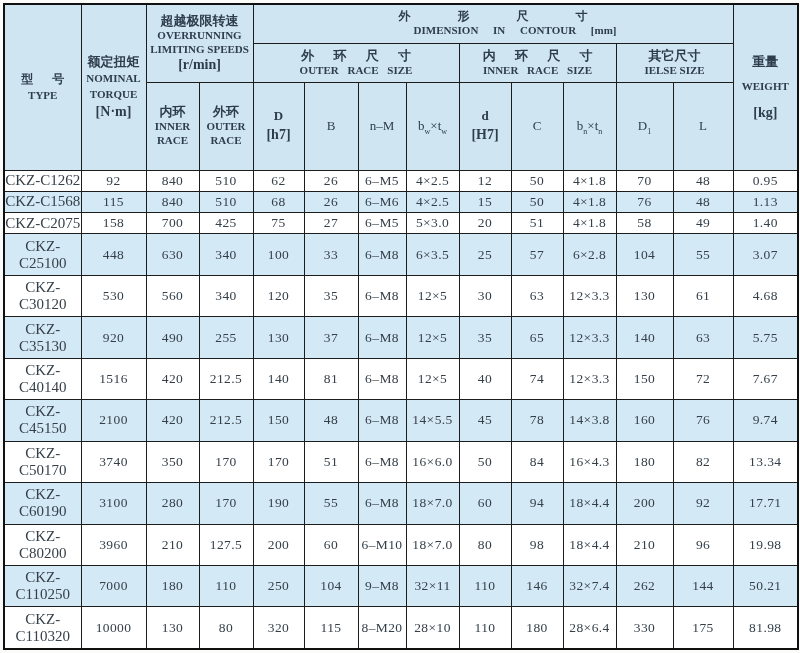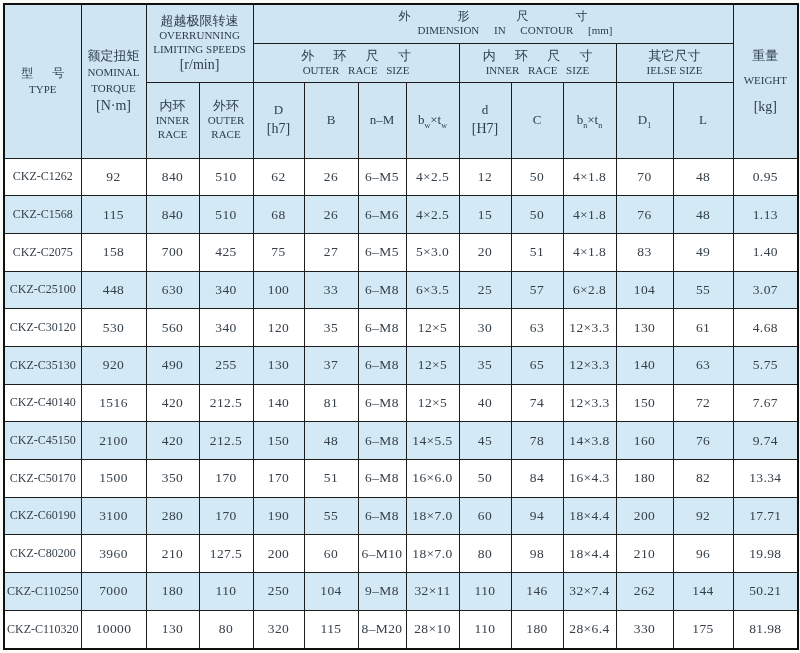--- a/index.html
+++ b/index.html
@@ -17,25 +17,25 @@
     border-collapse:collapse;table-layout:fixed;
     border:2px solid #101010;
     font-family:"Liberation Serif","DejaVu Serif",serif;
     color:var(--ink-data);
   }
   th,td{border:1px solid var(--border);padding:0;text-align:center;vertical-align:middle;overflow:hidden;}
   thead th{background:var(--header-bg);font-weight:normal;color:var(--ink);}
   tbody tr:nth-child(even){background:var(--row-blue);}
   tbody tr:nth-child(odd){background:#ffffff;}
   tbody td{font-size:13.5px;letter-spacing:0.4px;}
-  tbody td:first-child{font-size:12px;letter-spacing:0;}
-
-  .r1{height:39px;} .r2{height:39px;} .r3{height:76px;}
-
-  .stack{display:flex;flex-direction:column;align-items:center;justify-content:center;height:100%;line-height:1.25;}
+  tbody td:first-child{font-size:15px;letter-spacing:0;}
+
+  .r1{height:39px;} .r2{height:39px;} .r3{height:88px;}
+
+  .stack{display:flex;flex-direction:column;align-items:center;justify-content:center;height:100%;line-height:1.25;font-weight:bold;}
   .gap6>*{margin:1px 0;} .gap10>*{margin:5px 0;}
 
   .zh-lg{font-size:12px;}
   .zh-md{font-size:13px;}
   .en-sm{font-size:11px;}
   .en-xs{font-size:11px;}
   .unit{font-size:14px;}
 
   .sp8{letter-spacing:8px;text-indent:8px;}
   .sp14{letter-spacing:22px;text-indent:22px;}
@@ -204,21 +204,21 @@
           <td>158</td>
           <td>700</td>
           <td>425</td>
           <td>75</td>
           <td>27</td>
           <td>6–M5</td>
           <td>5×3.0</td>
           <td>20</td>
           <td>51</td>
           <td>4×1.8</td>
-          <td>83</td>
+          <td>58</td>
           <td>49</td>
           <td>1.40</td>
         </tr>
         <tr>
           <td>CKZ-C25100</td>
           <td>448</td>
           <td>630</td>
           <td>340</td>
           <td>100</td>
           <td>33</td>
@@ -290,21 +290,21 @@
           <td>14×5.5</td>
           <td>45</td>
           <td>78</td>
           <td>14×3.8</td>
           <td>160</td>
           <td>76</td>
           <td>9.74</td>
         </tr>
         <tr>
           <td>CKZ-C50170</td>
-          <td>1500</td>
+          <td>3740</td>
           <td>350</td>
           <td>170</td>
           <td>170</td>
           <td>51</td>
           <td>6–M8</td>
           <td>16×6.0</td>
           <td>50</td>
           <td>84</td>
           <td>16×4.3</td>
           <td>180</td>

